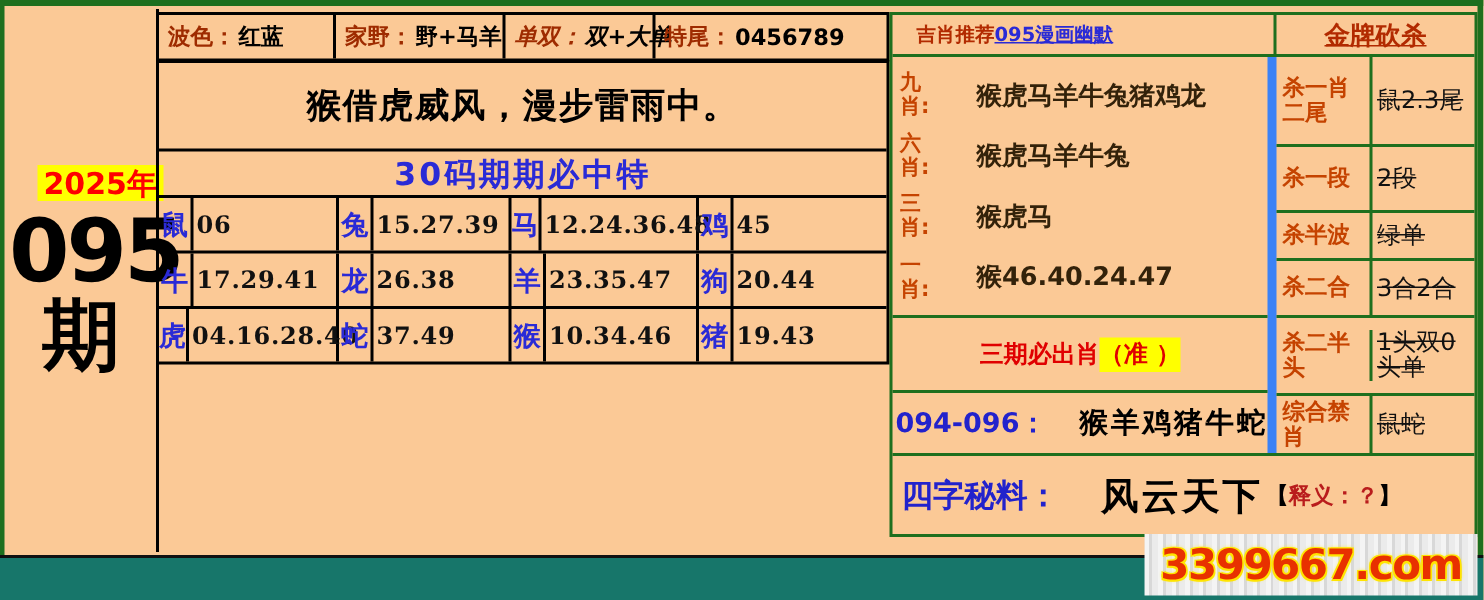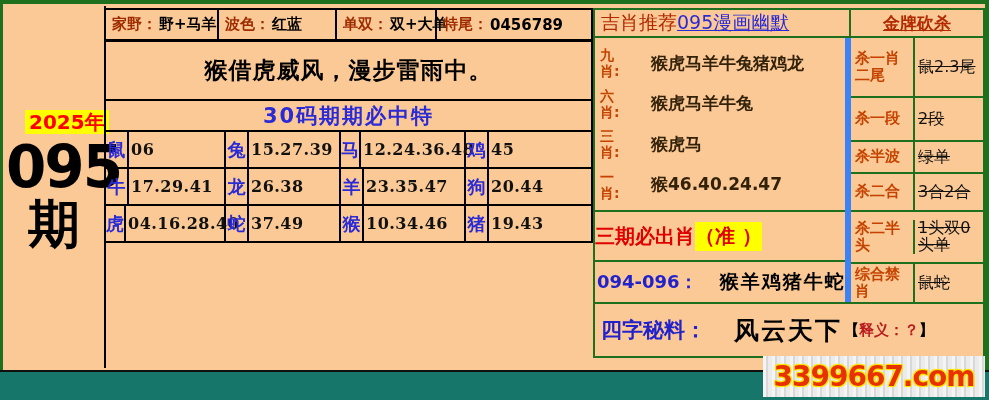--- a/index.html
+++ b/index.html
@@ -31,21 +31,21 @@
   }
   .col-divider { position:absolute; left:104px; top:6px; width:2px; height:362px; background:#000; }
 
   
   .top-table {
     position:absolute; left:104px; top:8px; width:489px; height:33px;
     border:2px solid #000; display:flex; background:#fbc996;
   }
   .top-cell { display:flex; align-items:center; padding-left:6px; border-right:2px solid #000; }
   .top-cell:last-child { border-right:none; flex:1; }
-  .tc1 { width:118px; } .tc2 { width:113px; } .tc3 { width:100px; }
+  .tc1 { width:118px; } .tc2 { width:113px; } .tc3 { width:100px;font-style:italic; }
   .top-label { color:#9e2b00; font-size:15px; font-weight:bold; white-space:nowrap; }
   .top-value { color:#000; font-size:15px; font-weight:bold; margin-left:2px; white-space:nowrap; }
 
   
   .main-box {
     position:absolute; left:104px; top:40px; width:489px; height:203px;
     border:2px solid #000; display:flex; flex-direction:column;
   }
   .headline-row { height:57px; display:flex; align-items:center; justify-content:center;
     font-size:23px; font-weight:bold; color:#000; letter-spacing:1px; }
@@ -63,35 +63,35 @@
     font-family:"DejaVu Serif","Liberation Serif",serif; font-size:16px; font-weight:bold; color:#111;
     white-space:nowrap; letter-spacing:0.5px; }
 
   
   .right-box {
     position:absolute; left:593px; top:8px; width:392px; height:350px;
     border:2px solid #1e6f1e; display:flex; flex-direction:column;
   }
   .right-header { height:28px; display:flex; border-bottom:2px solid #1e6f1e; }
   .rh-left { width:256px; border-right:2px solid #1e6f1e; display:flex; align-items:center;
-    padding-left:6px; font-size:19px; font-weight:normal; white-space:nowrap; }
+    padding-left:16px; font-size:13px; font-weight:bold; white-space:nowrap; }
   .rh-prefix { color:#b22a00; }
   .rh-link { color:#2a2ad6; text-decoration:underline; cursor:pointer; }
   .rh-right { flex:1; display:flex; align-items:center; justify-content:center;
     color:#b22a00; font-size:17px; font-weight:bold; text-decoration:underline; cursor:pointer; }
 
   .right-body { flex:1; display:flex; }
   .rb-left { width:256px; border-right:6px solid #3b82f6; display:flex; flex-direction:column; }
   .xiao-block { height:172px; display:flex; flex-direction:column; justify-content:space-around; padding:5px 0; }
   .xiao-row { display:flex; align-items:center; }
   .xiao-label { width:23px; margin-left:5px; color:#c54300; font-size:14px; font-weight:bold;
     word-break:break-all; line-height:1.15; }
   .xiao-value { margin-left:28px; color:#33220a; font-size:17px; font-weight:bold; white-space:nowrap; }
   .three-row { height:50px; border-top:2px solid #1e6f1e; display:flex; align-items:center;
-    color:#e00000; font-size:20px; font-weight:bold; }
+    justify-content:center; color:#e00000; font-size:16px; font-weight:bold; }
   .three-highlight { background:#ffff00; padding:1px 0; }
   .range-row { flex:1; border-top:2px solid #1e6f1e; display:flex; align-items:center; padding-left:2px; }
   .range-label { color:#2222cc; font-size:18px; font-weight:bold; white-space:nowrap; }
   .range-value { margin-left:22px; color:#000; font-size:19px; font-weight:bold; letter-spacing:2px; white-space:nowrap; }
 
   .rb-right { flex:1; display:flex; flex-direction:column; }
   .kill-row { display:flex; border-bottom:2px solid #1e6f1e; }
   .kill-row:last-child { border-bottom:none; flex:1; }
   .kr1 { height:60px; } .kr2 { height:44px; } .kr3 { height:32px;text-align:center; } .kr4 { height:38px; } .kr5 { height:52px;align-items:center; }
   .kill-label { width:64px; border-right:2px solid #1e6f1e; display:flex; align-items:center;
@@ -125,27 +125,27 @@
   <div class="frame frame-top"></div>
   <div class="frame frame-left"></div>
   <div class="frame frame-right"></div>
 
   <div class="year-badge">2025年</div>
   <div class="issue-number">095</div>
   <div class="issue-suffix">期</div>
   <div class="col-divider"></div>
 
   <div class="top-table">
+    <div class="top-cell tc1">
+      <span class="top-label">波色：</span>
+      <span class="top-value">红蓝</span>
+    </div>
     <div class="top-cell tc2">
       <span class="top-label">家野：</span>
       <span class="top-value">野+马羊</span>
-    </div>
-    <div class="top-cell tc1">
-      <span class="top-label">波色：</span>
-      <span class="top-value">红蓝</span>
     </div>
     <div class="top-cell tc3">
       <span class="top-label">单双：</span>
       <span class="top-value">双+大单</span>
     </div>
     <div class="top-cell">
       <span class="top-label">特尾：</span>
       <span class="top-value">0456789</span>
     </div>
   </div>

